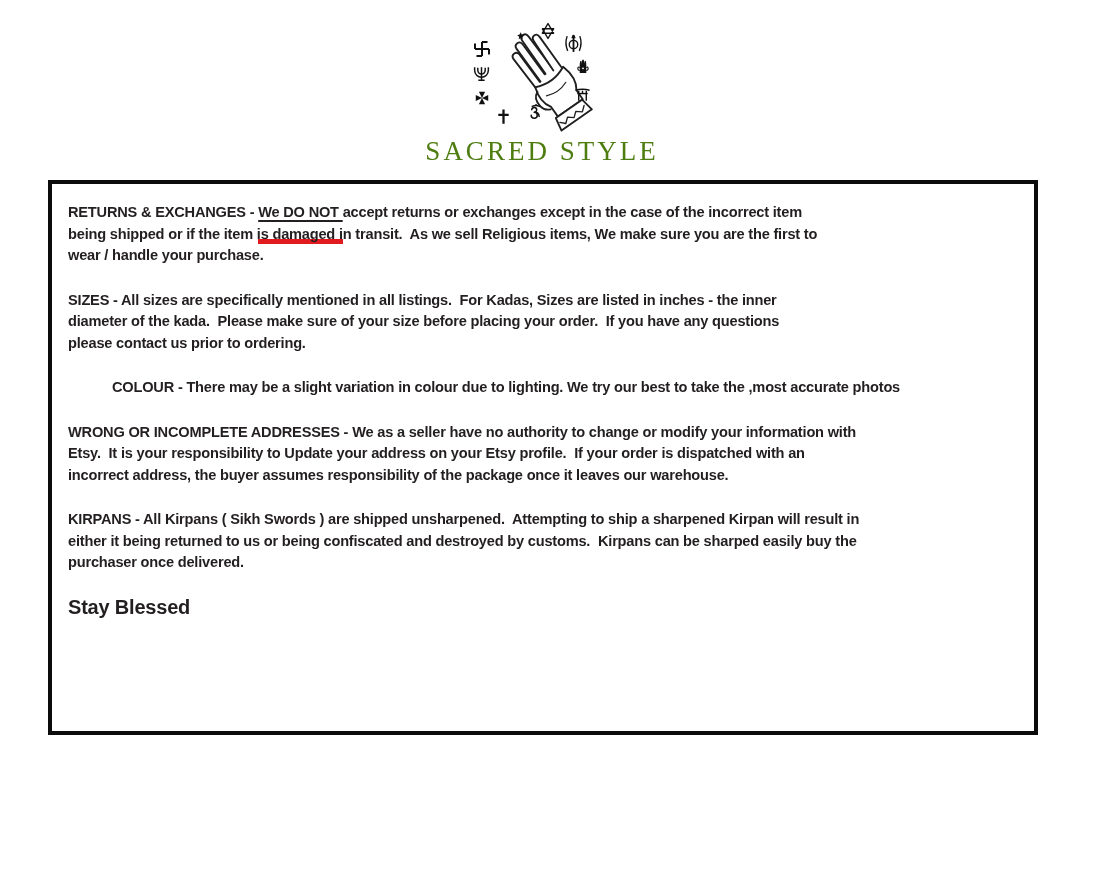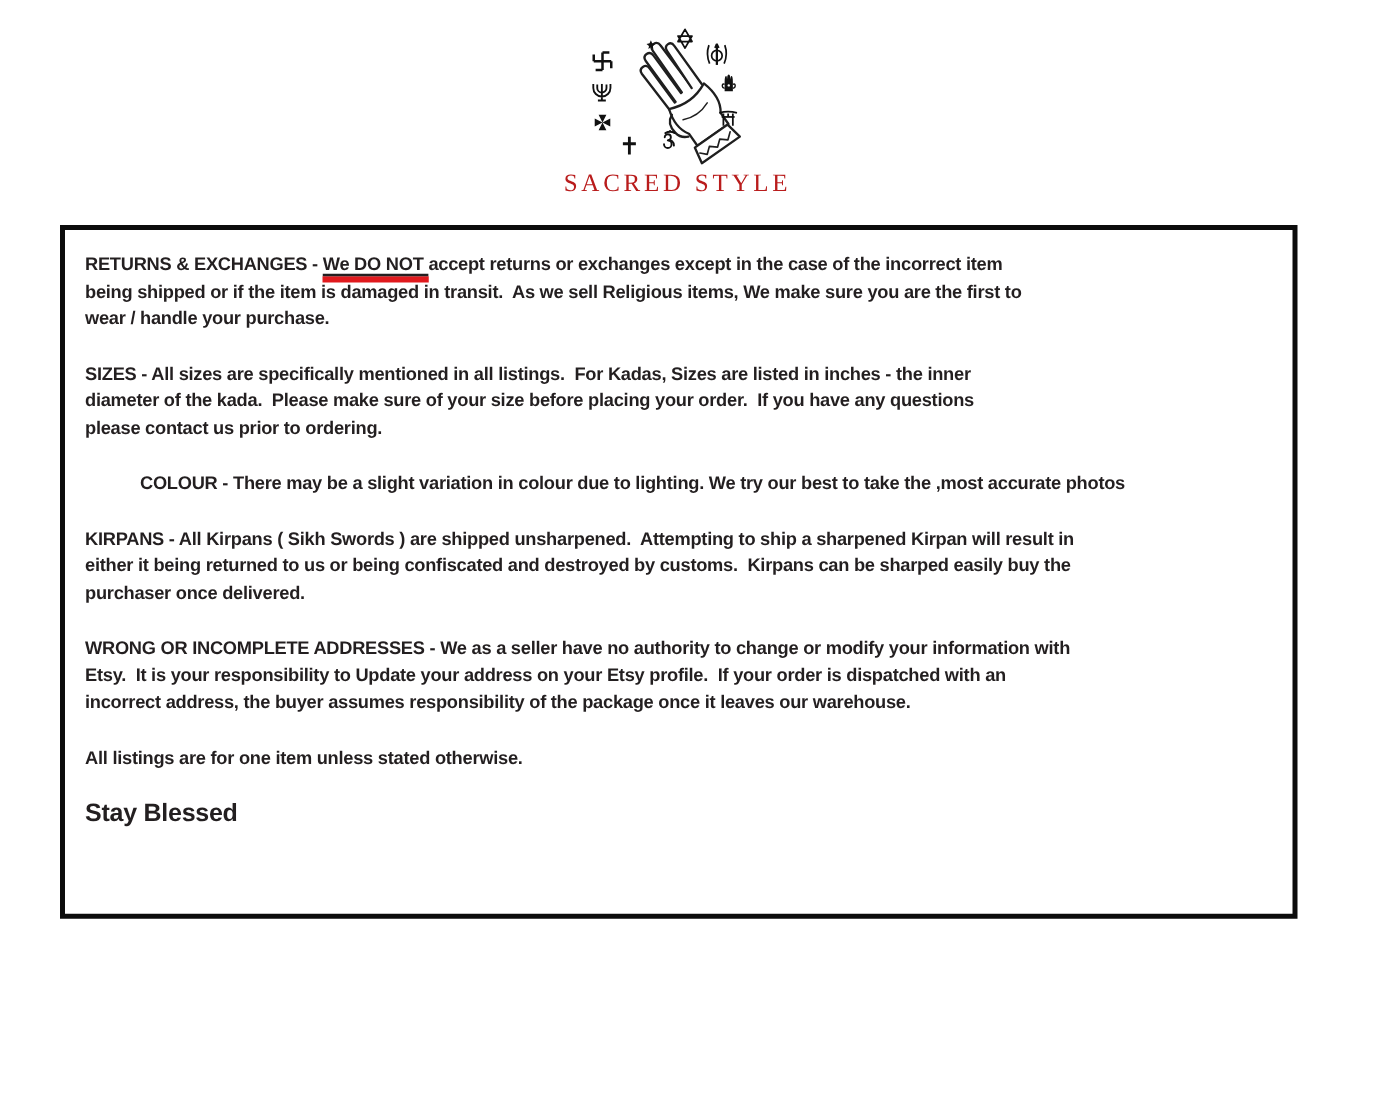--- a/index.html
+++ b/index.html
@@ -4,31 +4,31 @@
 <style>
   html,body{margin:0;padding:0;background:#ffffff;}
   .page{position:relative;width:1115px;height:883px;background:#fff;overflow:hidden;
         font-family:"Liberation Sans",sans-serif;}
   
   .logo{position:relative;width:230px;height:122px;margin:14px 0 0 427px;}
   .logo svg{overflow:visible;display:block;}
   .hands{position:absolute;left:52px;top:6px;}
   .sym{position:absolute;line-height:0;}
   .brand{width:240px;margin:0 0 0 422px;text-align:center;white-space:nowrap;
-         font-family:"Liberation Serif",serif;font-size:20px;letter-spacing:3px;
-         color:#b91c1c;font-weight:500;}
+         font-family:"Liberation Serif",serif;font-size:27px;letter-spacing:3px;
+         color:#4d7c0f;font-weight:500;}
   
   .policy-box{box-sizing:border-box;position:absolute;left:48px;top:180px;width:990px;min-height:555px;
               border:4px solid #0c0c0c;background:#fff;padding:18px 16px 12px 16px;}
   .policy{margin:0 0 23px 0;color:#231f20;font-weight:bold;font-size:14.6px;
           line-height:21.5px;letter-spacing:-0.2px;white-space:pre-wrap;}
   .policy.gap-top{margin-top:5px;margin-left:44px;}
   .policy.signoff{font-size:20px;margin-bottom:0;}
   .hl{text-decoration:underline;text-decoration-thickness:1.5px;text-underline-offset:3px;
-      border-bottom:5px solid #e01a1e;padding-bottom:1px;}
+      border-bottom:5px solid #e01a1e;padding-bottom:19px;}
 </style>
 </head>
 <body>
 
 <div class="page">
 
   <div class="logo">
 
     <span class="hands">
       <svg width="136" height="118" viewBox="0 0 140 140">
@@ -124,23 +124,22 @@
   <div class="brand">SACRED STYLE</div>
 
   <div class="policy-box">
       <p class="policy"><span>RETURNS &amp; EXCHANGES - </span><span class="hl">We DO NOT </span><span>accept returns or exchanges except in the case of the incorrect item
 being shipped or if the item is damaged in transit.  As we sell Religious items, We make sure you are the first to
 wear / handle your purchase.</span></p>
       <p class="policy"><span>SIZES - All sizes are specifically mentioned in all listings.  For Kadas, Sizes are listed in inches - the inner
 diameter of the kada.  Please make sure of your size before placing your order.  If you have any questions
 please contact us prior to ordering.</span></p>
       <p class="policy gap-top"><span>COLOUR - There may be a slight variation in colour due to lighting. We try our best to take the ,most accurate photos</span></p>
+      <p class="policy"><span>WRONG OR INCOMPLETE ADDRESSES - We as a seller have no authority to change or modify your information with
+Etsy.  It is your responsibility to Update your address on your Etsy profile.  If your order is dispatched with an
+incorrect address, the buyer assumes responsibility of the package once it leaves our warehouse.</span></p>
       <p class="policy"><span>KIRPANS - All Kirpans ( Sikh Swords ) are shipped unsharpened.  Attempting to ship a sharpened Kirpan will result in
 either it being returned to us or being confiscated and destroyed by customs.  Kirpans can be sharped easily buy the
 purchaser once delivered.</span></p>
-      <p class="policy"><span>WRONG OR INCOMPLETE ADDRESSES - We as a seller have no authority to change or modify your information with
-Etsy.  It is your responsibility to Update your address on your Etsy profile.  If your order is dispatched with an
-incorrect address, the buyer assumes responsibility of the package once it leaves our warehouse.</span></p>
-      <p class="policy"><span>All listings are for one item unless stated otherwise.</span></p>
       <p class="policy signoff"><span>Stay Blessed</span></p>
     </div>
 
 </div>
 
 </body></html>

